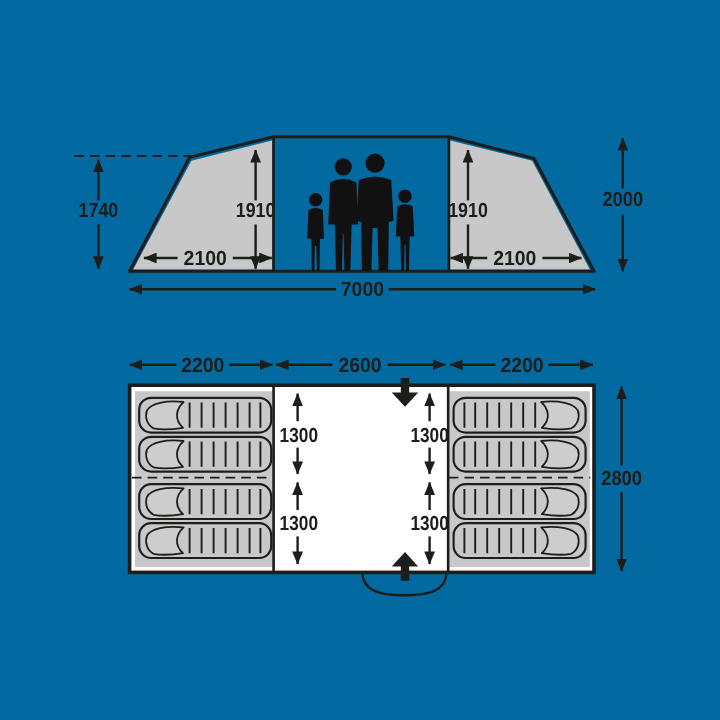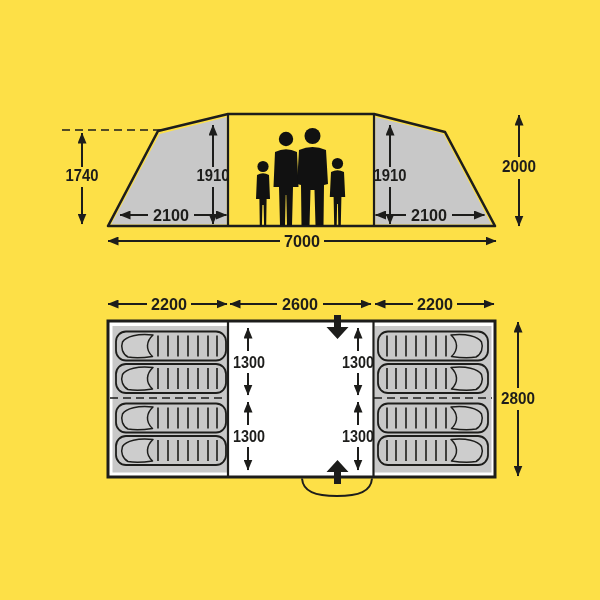--- a/index.html
+++ b/index.html
@@ -1,16 +1,16 @@
 <!DOCTYPE html>
 <html><head>
 <meta charset="utf-8">
 <style>
   html,body{margin:0;padding:0;background:#ffffff;}
-  .stage{position:relative;width:600px;height:600px;background:#fde047;overflow:hidden;
+  .stage{position:relative;width:600px;height:600px;background:#0369a1;overflow:hidden;
          font-family:"Liberation Sans",sans-serif;}
   svg{display:block;}
   text{font-family:"Liberation Sans",sans-serif;font-weight:bold;font-size:17px;fill:#1d1d1b;}
 </style>
 </head>
 <body>
 
 <div class="stage">
 <svg width="600" height="600" viewBox="0 0 600 600">
   <defs>

